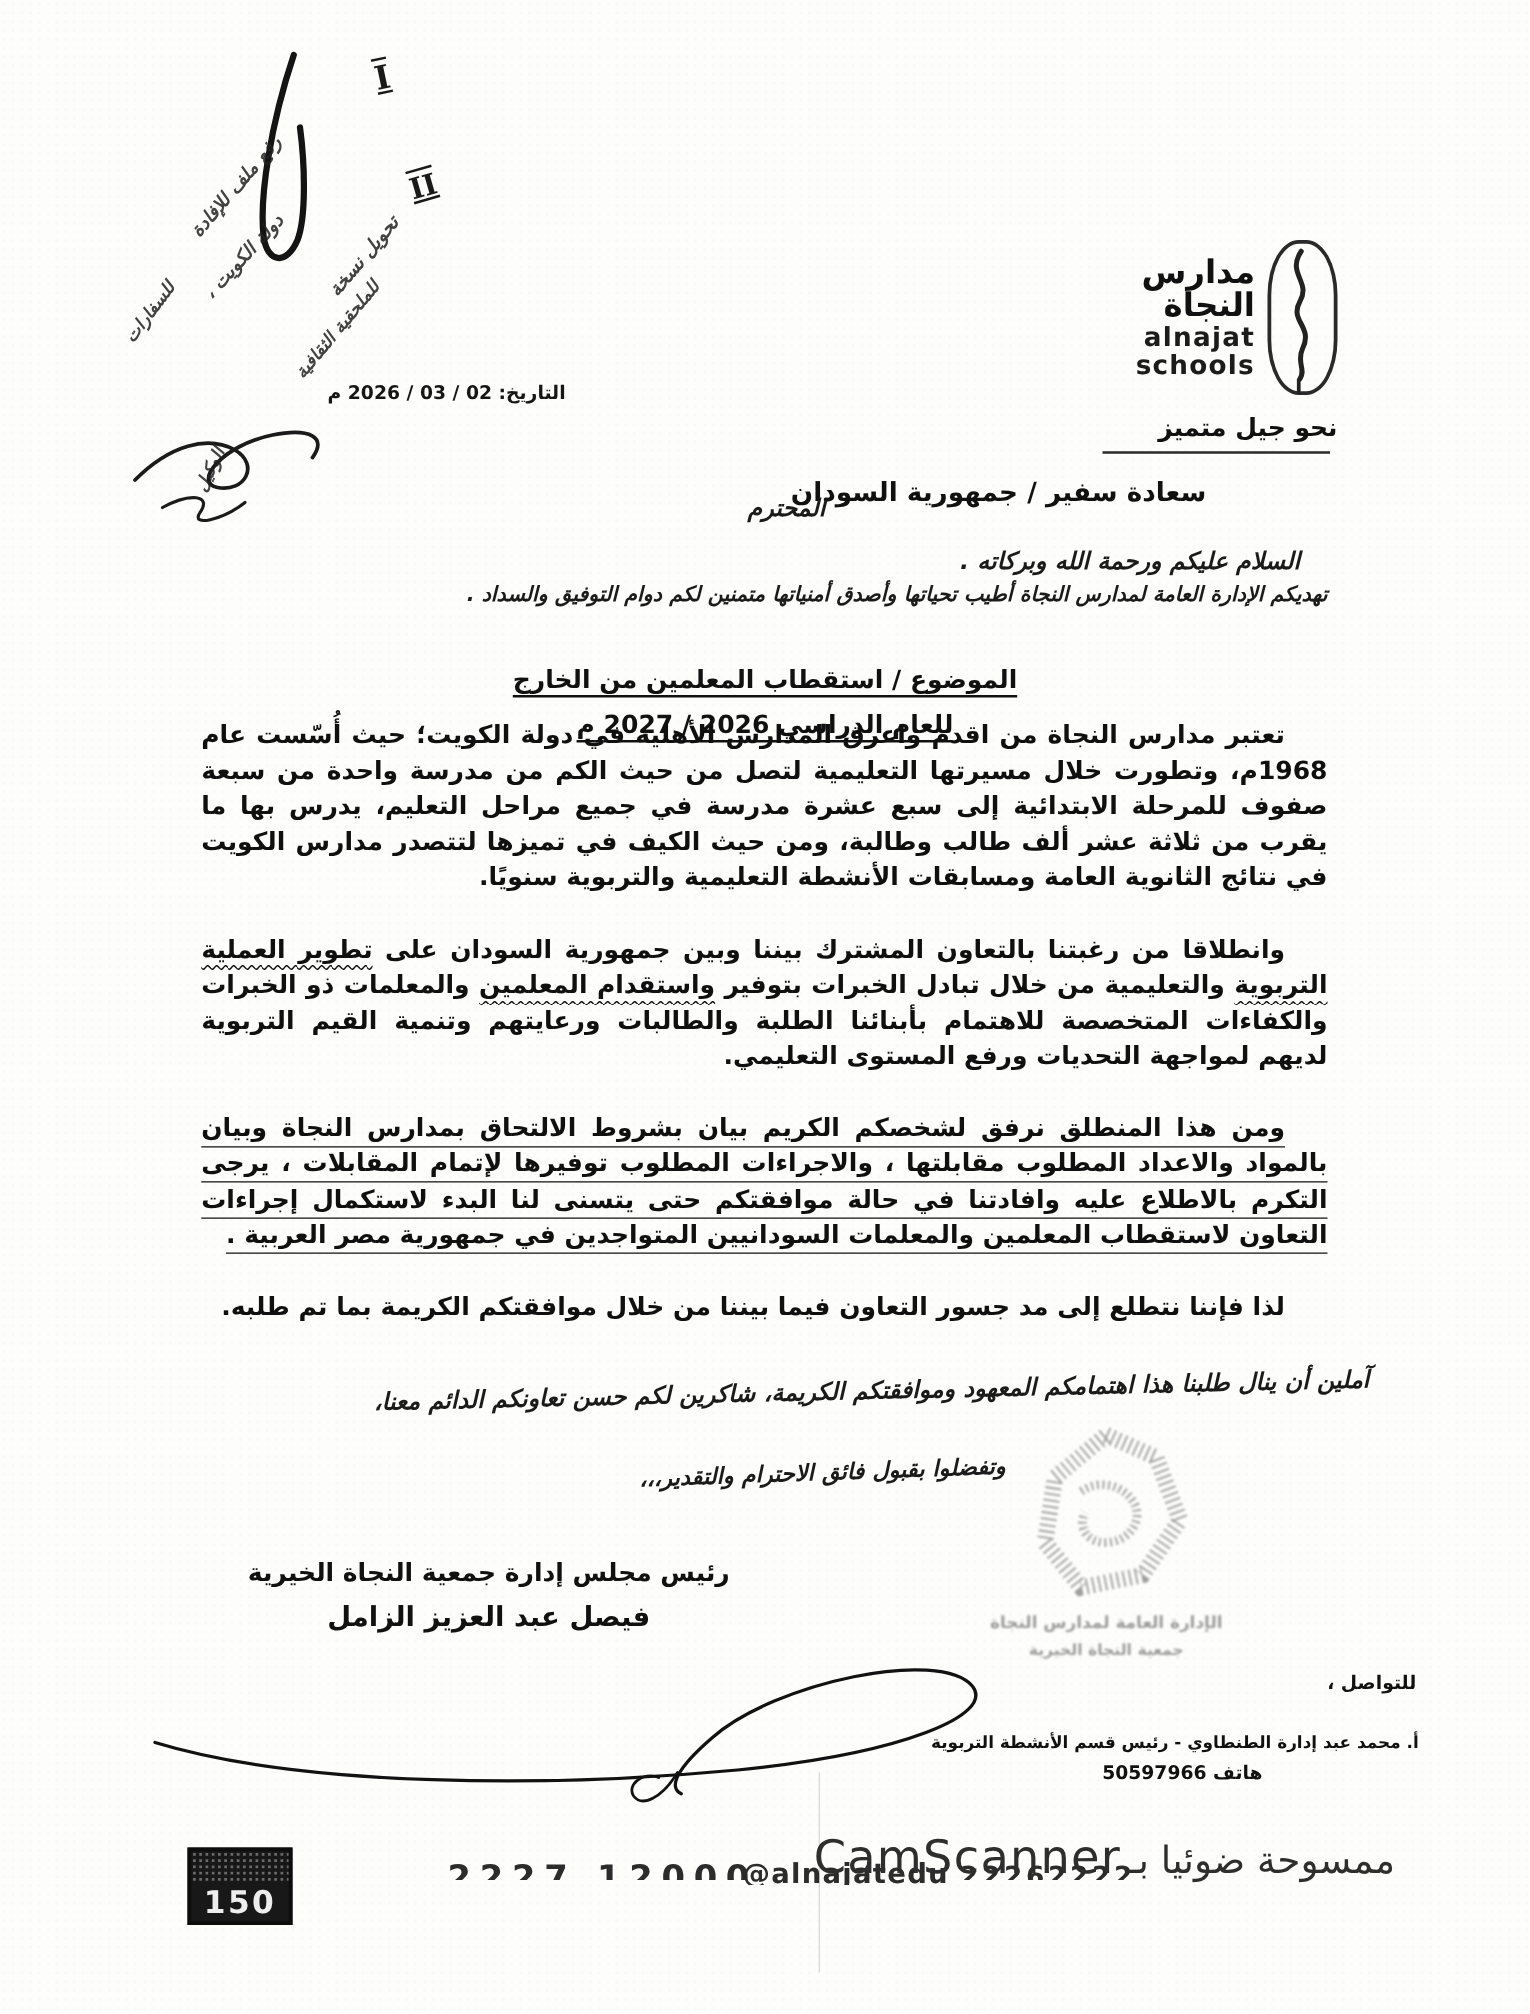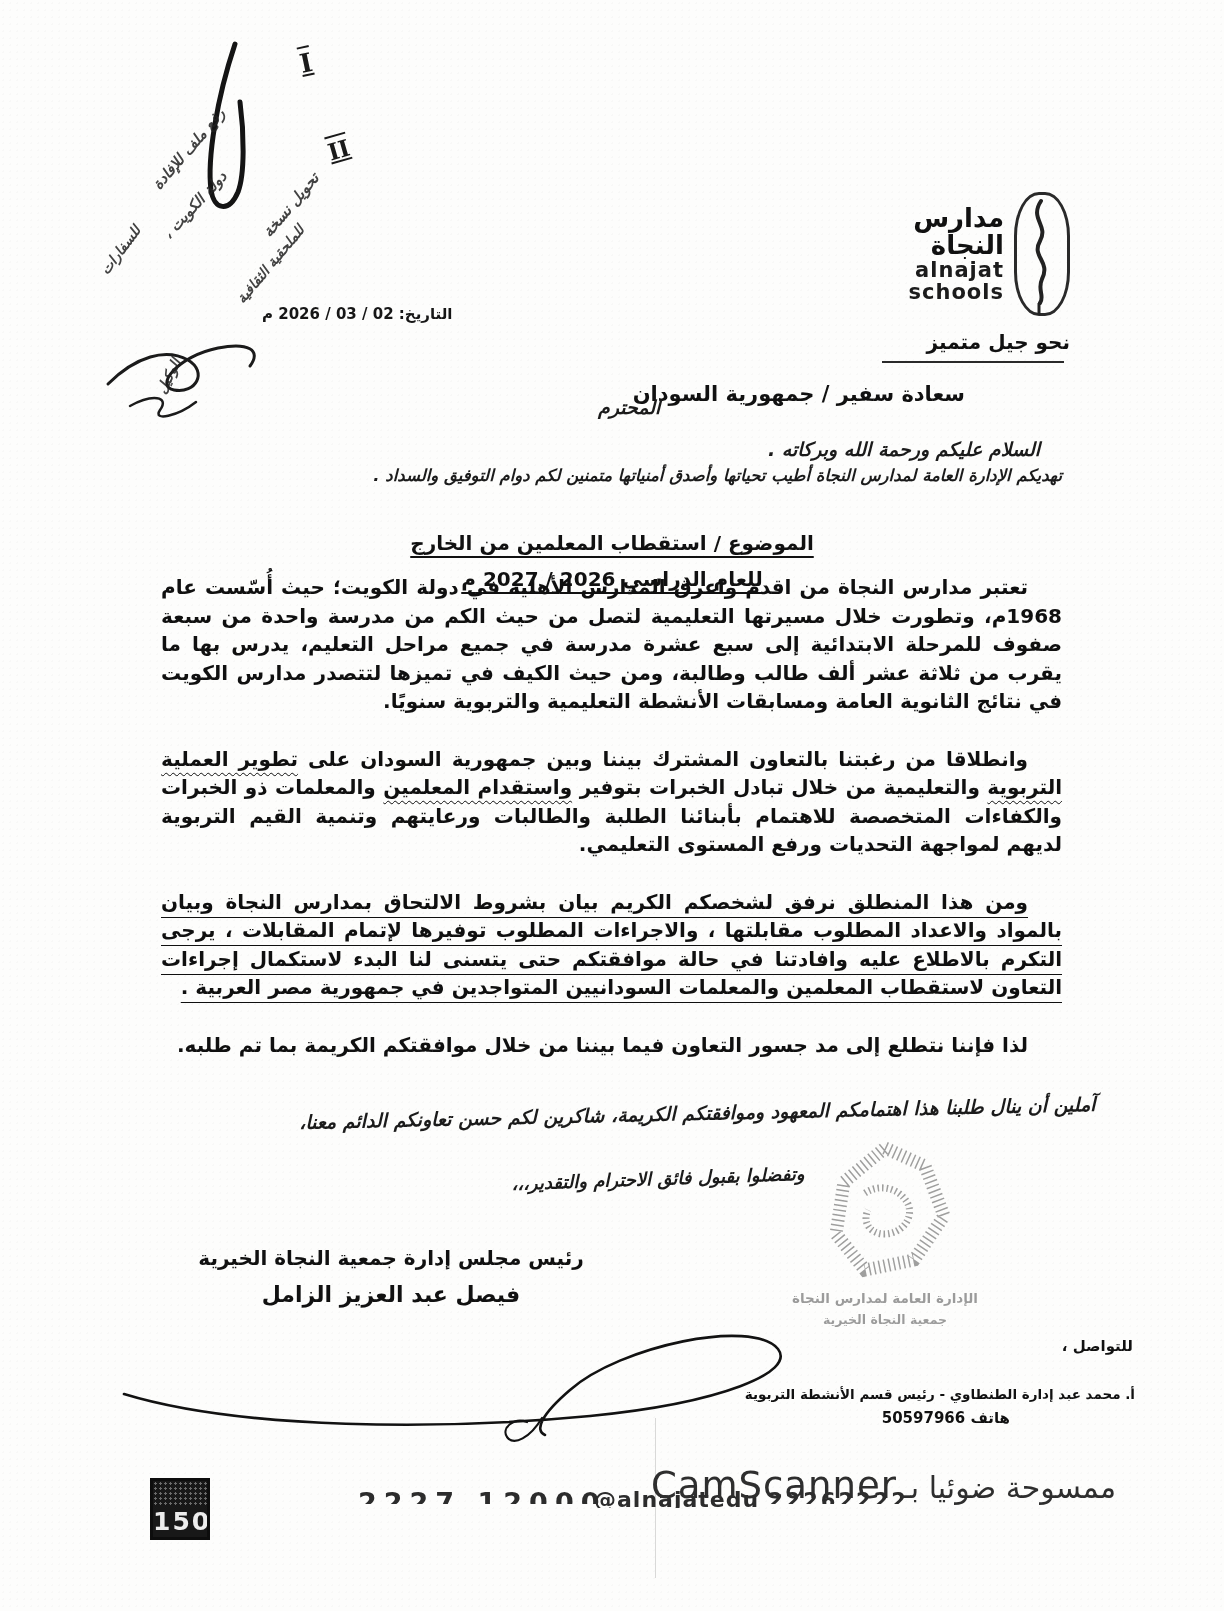--- a/index.html
+++ b/index.html
@@ -56,21 +56,21 @@
   .sig-block{position:absolute;top:1246px;left:152px;width:478px;text-align:center;direction:rtl;font-weight:bold;}
   .sig-title{font-size:20px;}
   .sig-name{font-size:22px;margin-top:12px;}
 
   .contact-label{position:absolute;top:1337px;right:91px;direction:rtl;font-size:15px;font-weight:bold;}
   .contact-person{position:absolute;top:1386px;right:89px;direction:rtl;font-size:13.5px;font-weight:bold;}
   .contact-phone{position:absolute;top:1409px;right:214px;direction:rtl;font-size:15px;font-weight:bold;}
 
   .fold-line{position:absolute;left:655px;top:1418px;width:1px;height:160px;background:#c9c9c9;opacity:.7;}
 
-  .footer-stamp-box{position:absolute;left:150px;top:1478px;width:60px;height:62px;background:#181818;border:3px solid #0d0d0d;box-sizing:border-box;overflow:hidden;}
+  .footer-stamp-box{position:absolute;left:150px;top:1478px;width:84px;height:62px;background:#181818;border:3px solid #0d0d0d;box-sizing:border-box;overflow:hidden;}
   .footer-stamp-texture{height:26px;background-image:radial-gradient(#6b6b6b 1px, transparent 1.4px);background-size:5px 5px;}
   .footer-stamp-num{display:block;text-align:center;color:#ededed;font-size:25px;font-weight:bold;letter-spacing:2px;line-height:30px;}
   .clip-row{position:absolute;overflow:hidden;color:#2c2c2c;}
   .clip-row span{display:block;}
   .digits-left{left:345px;top:1487px;height:17px;font-size:27px;font-weight:bold;letter-spacing:7px;margin-left:13px;}
   .handle{left:594px;top:1487px;height:21px;font-size:22px;font-weight:bold;letter-spacing:1px;}
   .digits-right{left:768px;top:1489px;height:15px;font-size:21px;font-weight:bold;letter-spacing:3px;}
 
   .camscanner{position:absolute;top:1464px;right:108px;direction:rtl;white-space:nowrap;color:#2e2e2e;z-index:5;}
   .cam-ar{font-size:30px;font-weight:normal;letter-spacing:1px;}

